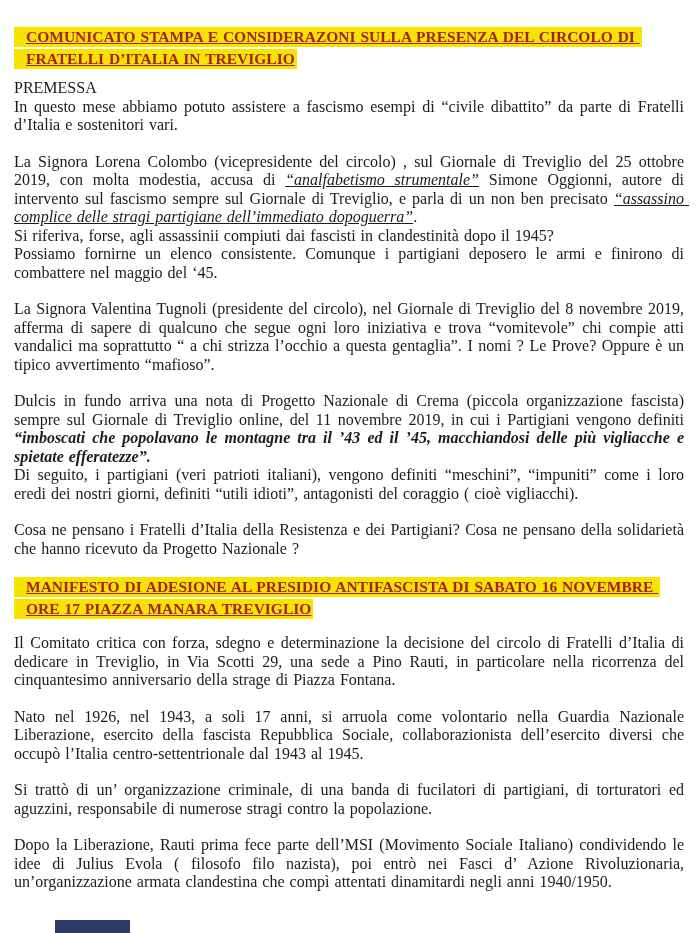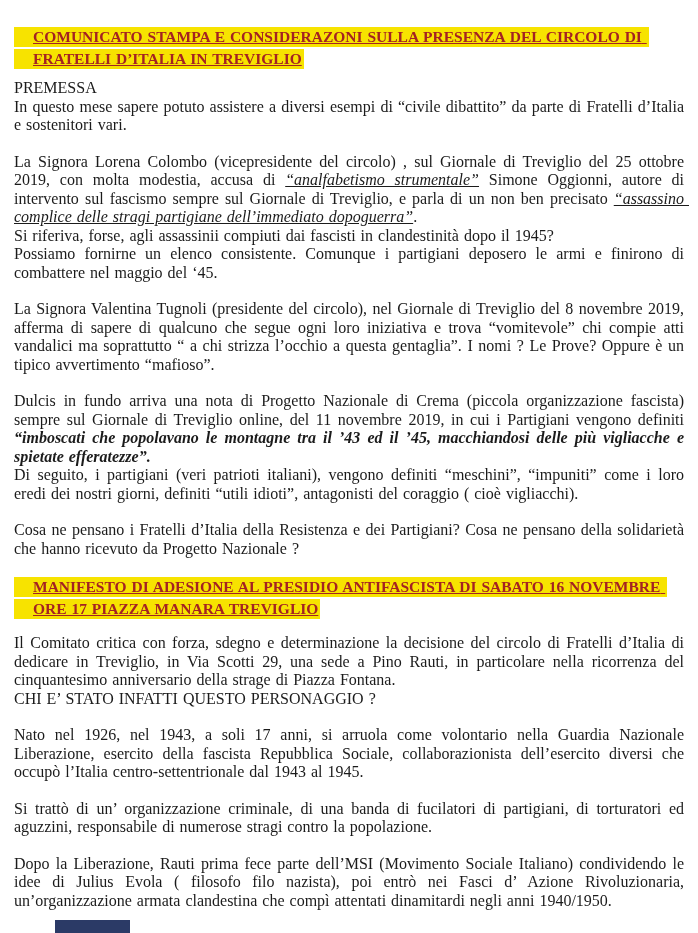--- a/index.html
+++ b/index.html
@@ -34,43 +34,43 @@
     text-align: left;
     word-spacing: 1px;
   }
   .heading1 { margin: 0 0 10px 0; }
   .heading2 { margin: 12px 0 15px 0; }
   .heading1 > span, .heading2 > span {
     background: var(--hl, #f7e300);
     color: var(--hc, #a42222);
     text-decoration: underline;
     text-decoration-color: var(--hc, #a42222);
-    padding: 1px 2px 2px 19px;
+    padding: 1px 2px 2px 12px;
     -webkit-box-decoration-break: clone;
     box-decoration-break: clone;
   }
   .taskbar-frag {
     position: absolute;
     left: 55px;
     top: 920px;
     width: 75px;
     height: 13px;
   }
 </style>
 </head>
 <body>
 
 <div class="page" style="background: rgb(255, 255, 255); color: rgb(27, 27, 27); --hl: #f7e300; --hc: #a42222;">
   <div class="doc" id="doc-blocks">
       <div class="block heading1"><span>COMUNICATO STAMPA E CONSIDERAZONI SULLA PRESENZA DEL CIRCOLO DI FRATELLI D’ITALIA IN TREVIGLIO</span></div>
-      <div class="block para"><span>PREMESSA</span><br><span>In questo mese sapere potuto assistere a diversi esempi di </span><span class="b">“civile dibattito”</span><span> da parte di Fratelli d’Italia e sostenitori vari.</span></div>
+      <div class="block para"><span>PREMESSA</span><br><span>In questo mese abbiamo potuto assistere a fascismo esempi di </span><span class="b">“civile dibattito”</span><span> da parte di Fratelli d’Italia e sostenitori vari.</span></div>
       <div class="block para"><span class="b">La Signora Lorena Colombo</span><span> (vicepresidente del circolo) , sul Giornale di Treviglio del 25 ottobre 2019, con molta modestia, accusa di </span><span class="i">“analfabetismo strumentale”</span><span> Simone Oggionni, autore di intervento sul fascismo sempre sul Giornale di Treviglio, e parla di un non ben precisato </span><span class="i">“assassino complice delle stragi partigiane dell’immediato dopoguerra”</span><span>.</span><br><span class="b">Si riferiva, forse, agli assassinii compiuti dai fascisti in clandestinità dopo il 1945?</span><br><span>Possiamo fornirne un elenco consistente. Comunque i partigiani deposero le armi e finirono di combattere nel maggio del ‘45.</span></div>
       <div class="block para"><span class="b">La Signora Valentina Tugnoli</span><span> (presidente del circolo), nel Giornale di Treviglio del 8 novembre 2019, afferma di sapere di qualcuno che segue ogni loro iniziativa e trova </span><span class="b">“vomitevole”</span><span> chi compie atti vandalici ma </span><span class="b">soprattutto “ a chi strizza l’occhio a questa gentaglia”. I nomi ? Le Prove? Oppure è un tipico avvertimento “mafioso”.</span></div>
       <div class="block para"><span>Dulcis in fundo arriva una nota di </span><span class="b">Progetto Nazionale di Crema</span><span> (piccola organizzazione fascista) sempre sul Giornale di Treviglio online, del 11 novembre 2019, in cui </span><span class="b">i Partigiani vengono definiti</span><span> </span><span class="bi">“imboscati che popolavano le montagne tra il ’43 ed il ’45, macchiandosi delle più vigliacche e spietate efferatezze”.</span><br><span>Di seguito, i partigiani (veri patrioti italiani), vengono definiti “meschini”, “impuniti” come i loro eredi dei nostri giorni, definiti “utili idioti”, antagonisti del coraggio ( cioè vigliacchi).</span></div>
       <div class="block para"><span class="b">Cosa ne pensano i Fratelli d’Italia della Resistenza e dei Partigiani? Cosa ne pensano della solidarietà che hanno ricevuto da Progetto Nazionale ?</span></div>
       <div class="block heading2"><span>MANIFESTO DI ADESIONE AL PRESIDIO ANTIFASCISTA DI SABATO 16 NOVEMBRE ORE 17 PIAZZA MANARA TREVIGLIO</span></div>
-      <div class="block para"><span class="b">Il Comitato critica con forza, sdegno e determinazione la decisione del circolo di Fratelli d’Italia di dedicare in Treviglio, in Via Scotti 29, una sede a Pino Rauti, in particolare nella ricorrenza del cinquantesimo anniversario della strage di Piazza Fontana.</span><br><span>CHI E’ STATO INFATTI QUESTO PERSONAGGIO ?</span></div>
+      <div class="block para"><span class="b">Il Comitato critica con forza, sdegno e determinazione la decisione del circolo di Fratelli d’Italia di dedicare in Treviglio, in Via Scotti 29, una sede a Pino Rauti, in particolare nella ricorrenza del cinquantesimo anniversario della strage di Piazza Fontana.</span><br></div>
       <div class="block para"><span>Nato nel 1926, nel 1943, a soli 17 anni, si arruola come </span><span class="b">volontario nella Guardia Nazionale Liberazione</span><span>, esercito della fascista Repubblica Sociale, </span><span class="b">collaborazionista dell’esercito diversi</span><span> che occupò l’Italia centro-settentrionale dal 1943 al 1945</span><span class="b">.</span></div>
       <div class="block para"><span class="b">Si trattò di un’ organizzazione criminale, di una banda di fucilatori di partigiani, di torturatori ed aguzzini, responsabile di numerose stragi contro la popolazione.</span></div>
       <div class="block para"><span>Dopo la Liberazione, </span><span class="b">Rauti</span><span> prima fece parte dell’MSI (Movimento Sociale Italiano) condividendo le idee di Julius Evola ( filosofo filo nazista), </span><span class="b">poi entrò nei Fasci d’ Azione Rivoluzionaria, un’organizzazione armata clandestina</span><span> che compì attentati dinamitardi negli anni 1940/1950.</span></div>
     </div>
   <div class="taskbar-frag" style="background: rgb(43, 58, 102);"></div>
 </div>
 
 </body></html>

